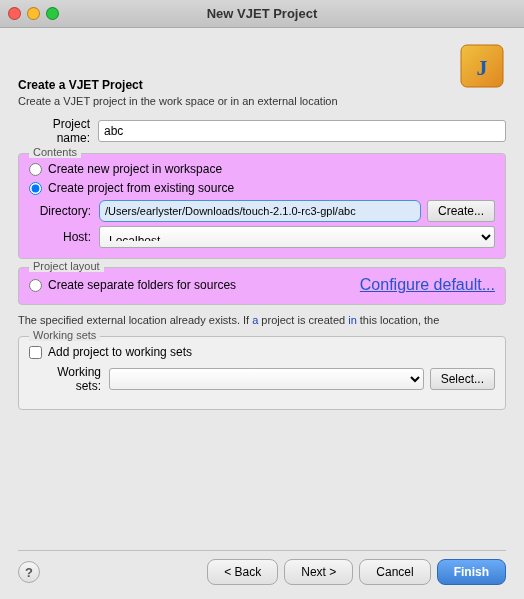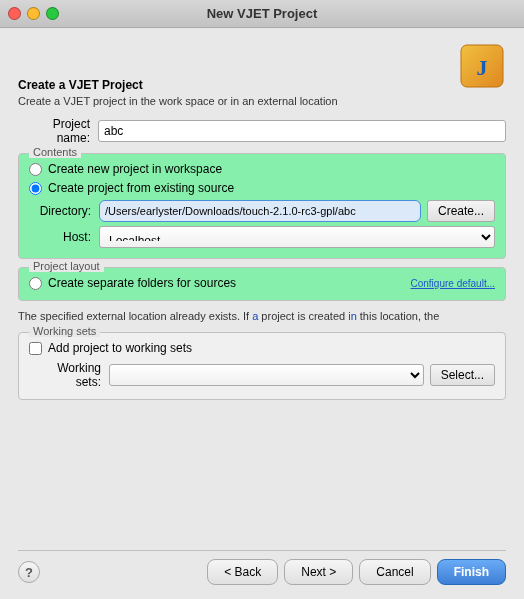--- a/index.html
+++ b/index.html
@@ -89,21 +89,21 @@
       height: 22px;
       border: 1px solid #aaa;
       border-radius: 3px;
       padding: 0 5px;
       font-size: 12px;
       background: #fff;
     }
     .group-box {
       border: 1px solid #c0c0c0;
       border-radius: 4px;
-      background: #86efac;
+      background: #f0abfc;
       padding: 8px 10px 10px 10px;
       margin-bottom: 8px;
       position: relative;
     }
     .group-title {
       position: absolute;
       top: -8px;
       left: 10px;
       background: #e8e8e8;
       padding: 0 4px;
@@ -171,42 +171,42 @@
       height: 22px;
       border: 1px solid #aaa;
       border-radius: 3px;
       padding: 6px 5px;
       font-size: 12px;
       background: linear-gradient(to bottom, #fff, #f0f0f0);
       appearance: auto;
     }
     .configure-link {
       color: #2255cc;
-      font-size: 10px;
+      font-size: 16px;
       text-decoration: underline;
       cursor: pointer;
       margin-left: auto;
       display: block;
       text-align: right;
     }
     .info-text {
       font-size: 11px;
       color: #333;
       margin-bottom: 8px;
       line-height: 1.4;
     }
     .info-text em {
       color: #1a44bb;
       font-style: normal;
     }
     .working-sets-box {
       border: 1px solid #c0c0c0;
       border-radius: 4px;
       background: #f0f0f0;
-      padding: 8px 10px 10px 10px;
+      padding: 8px 10px 16px 10px;
       position: relative;
       margin-bottom: 8px;
     }
     .working-sets-title {
       position: absolute;
       top: -8px;
       left: 10px;
       background: #e8e8e8;
       padding: 0 4px;
       font-size: 11px;

